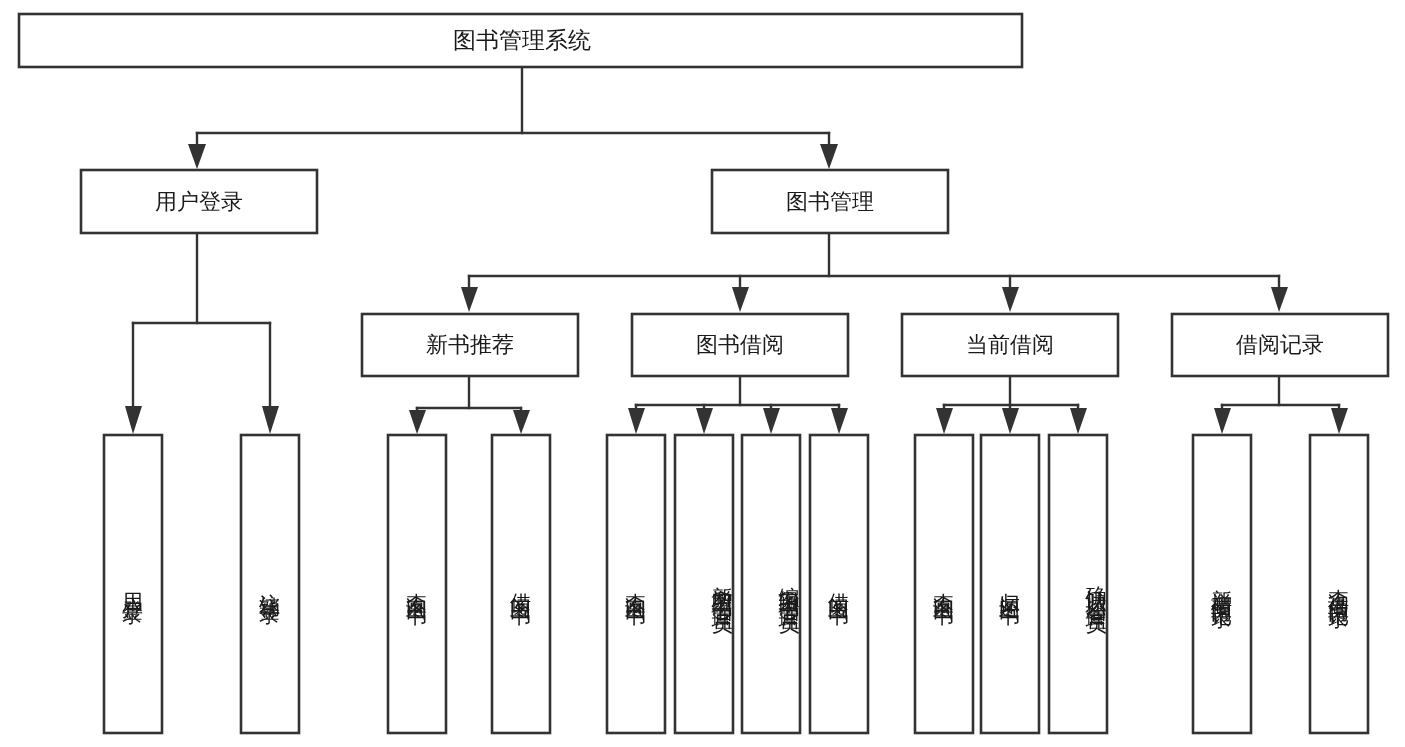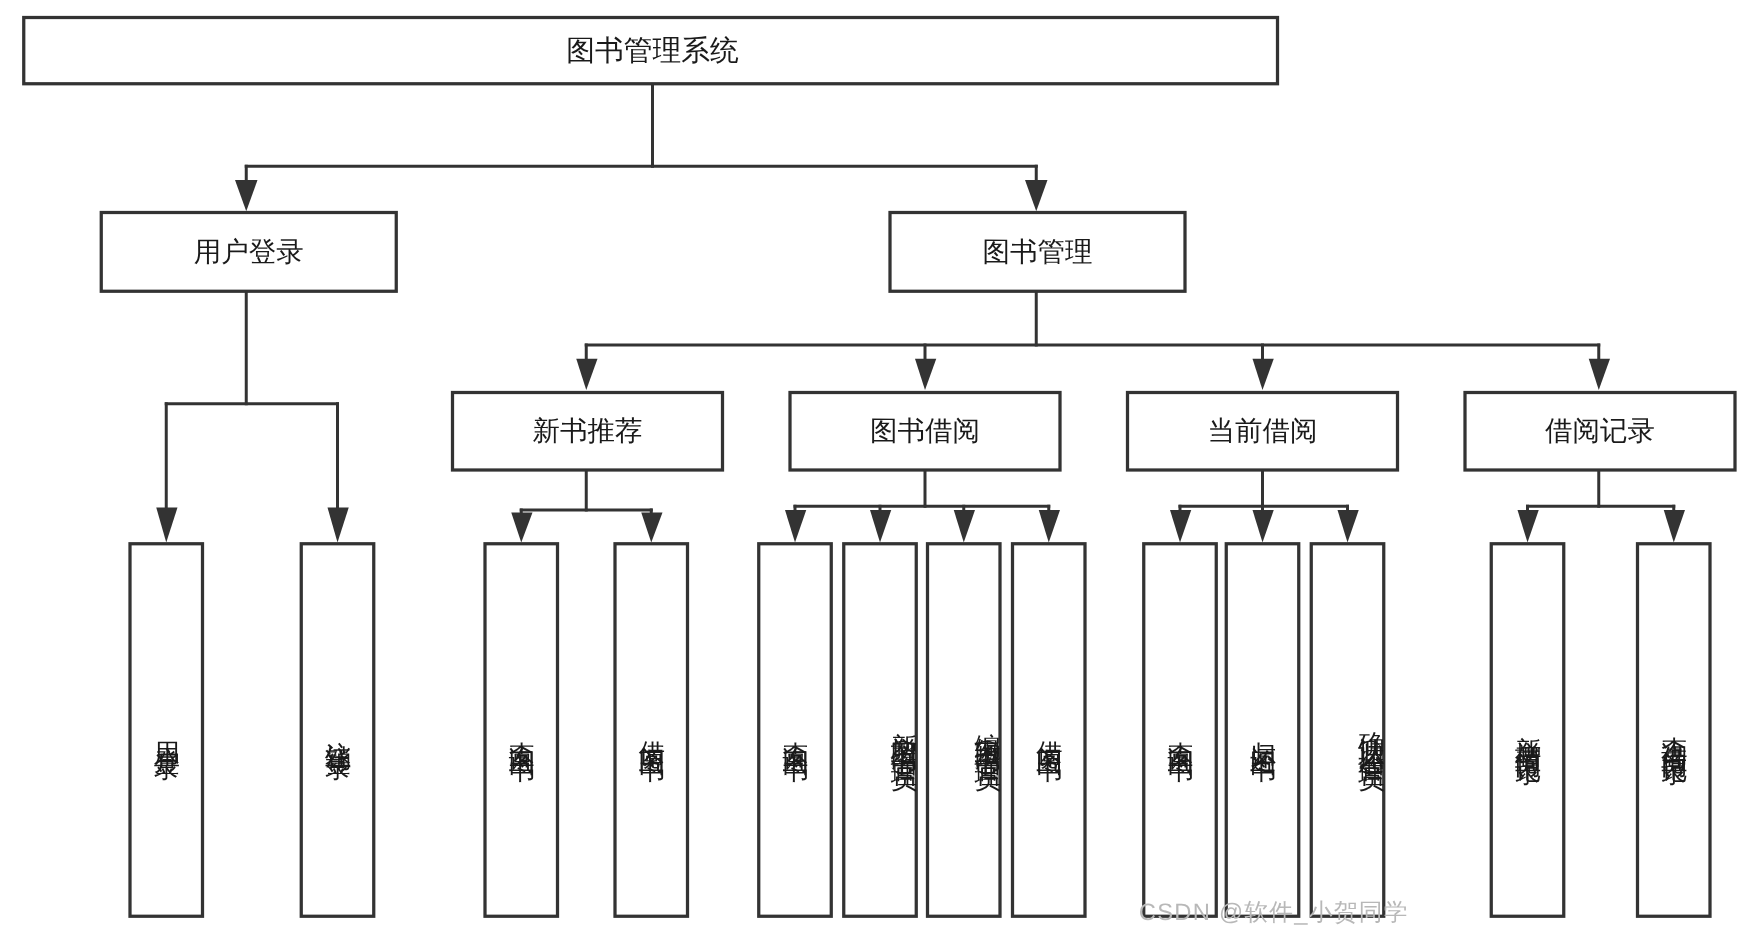--- a/index.html
+++ b/index.html
@@ -11,20 +11,21 @@
     width: 1405px;
     height: 747px;
     font-family: "Liberation Sans", "DejaVu Sans", sans-serif;
     overflow: hidden;
     position: relative;
   }
   #diagram-root {
     position: relative;
     width: 1135px;
     height: 747px;
+    padding-left: 27px;
   }
   svg.diagram-svg {
     position: absolute;
     top: 0;
     left: 0;
     width: 1405px;
     height: 747px;
   }
   .node-box {
     fill: #ffffff;
@@ -210,15 +211,14 @@
   <div class="leaf-label" style="left:742px; top:435px; width:58px; height:298px; display:flex; align-items:flex-start; justify-content:center; padding-top:6px; box-sizing:border-box;">编辑图书（管理员）</div>
   <div class="leaf-label" style="left:810px; top:435px; width:58px; height:298px; display:flex; align-items:center; justify-content:center;">借阅图书</div>
 
   <div class="leaf-label" style="left:915px; top:435px; width:58px; height:298px; display:flex; align-items:center; justify-content:center;">查询图书</div>
   <div class="leaf-label" style="left:981px; top:435px; width:58px; height:298px; display:flex; align-items:center; justify-content:center;">归还图书</div>
   <div class="leaf-label" style="left:1049px; top:435px; width:58px; height:298px; display:flex; align-items:flex-start; justify-content:center; padding-top:6px; box-sizing:border-box;">确认归还（管理员）</div>
 
   <div class="leaf-label" style="left:1193px; top:435px; width:58px; height:298px; display:flex; align-items:center; justify-content:center;">新增借阅记录</div>
   <div class="leaf-label" style="left:1310px; top:435px; width:58px; height:298px; display:flex; align-items:center; justify-content:center;">查询借阅记录</div>
 
-  <div class="watermark">CSDN @软件_小贺同学</div>
 
 </div>
 
 </body></html>

